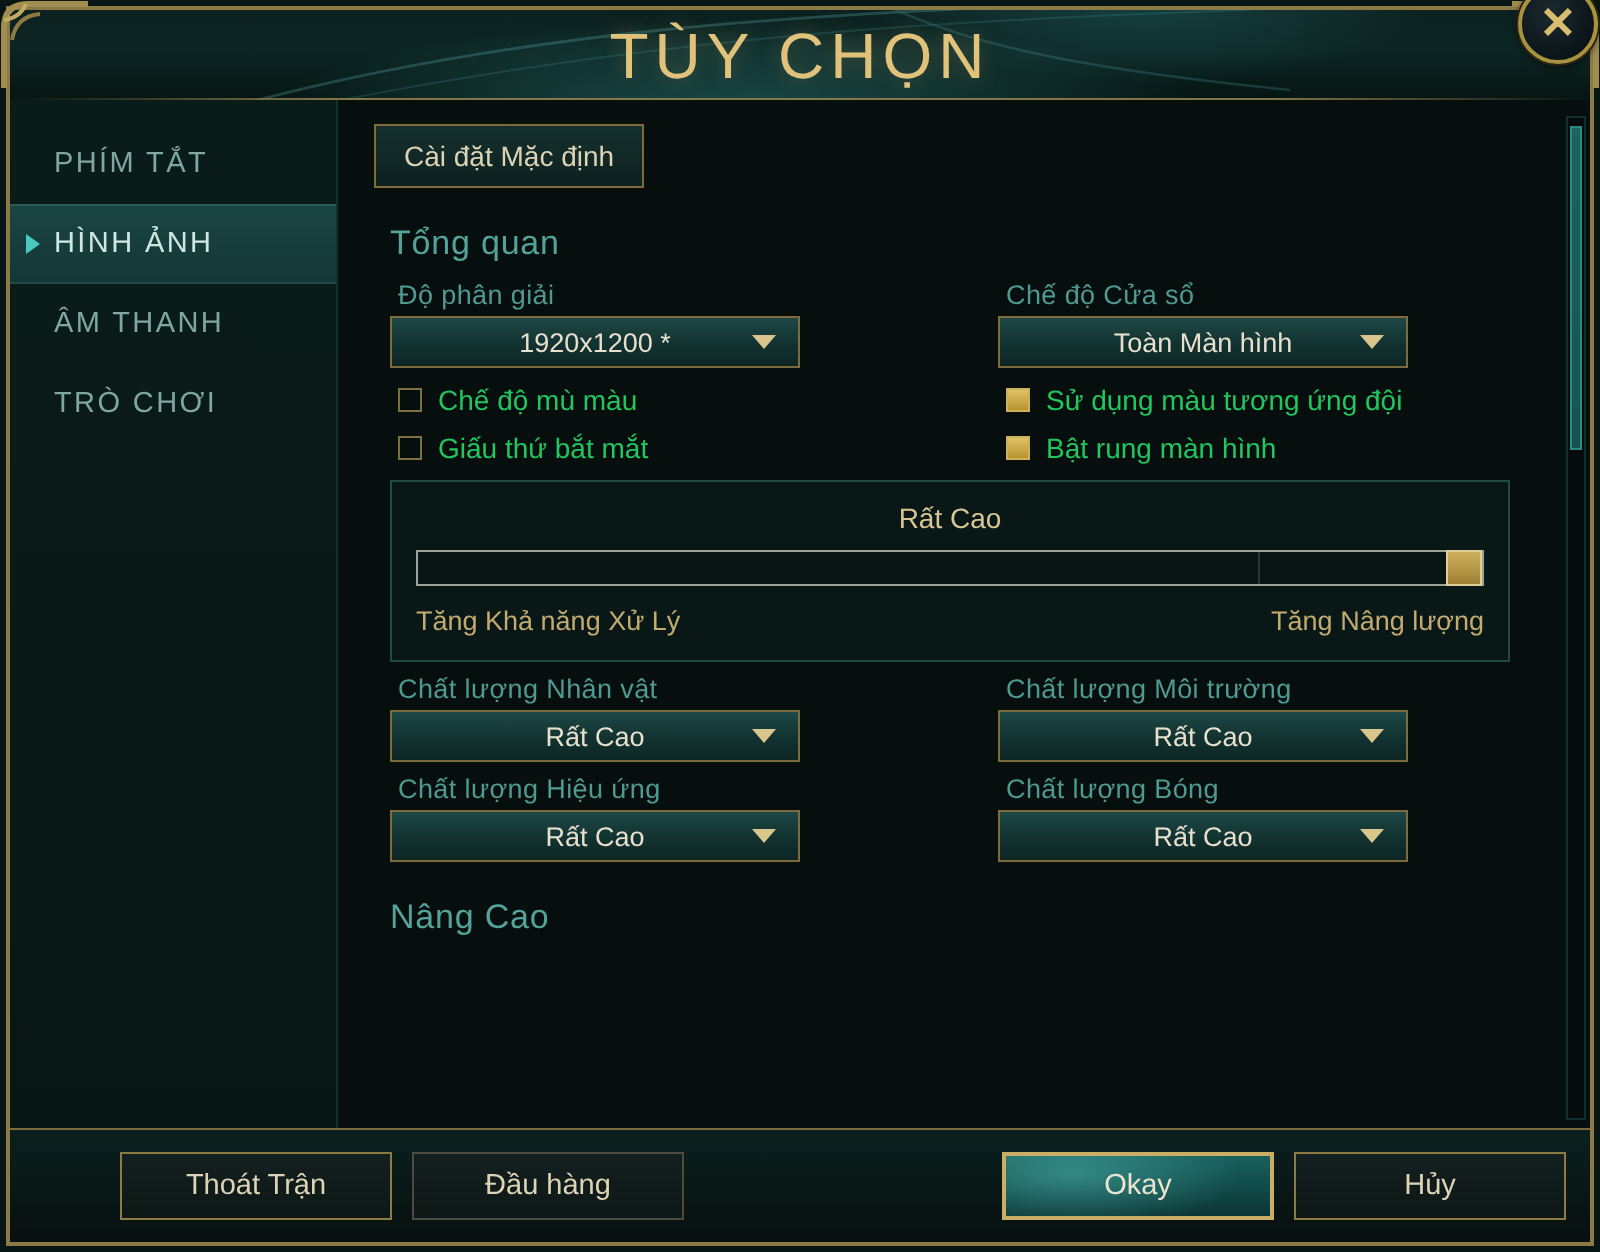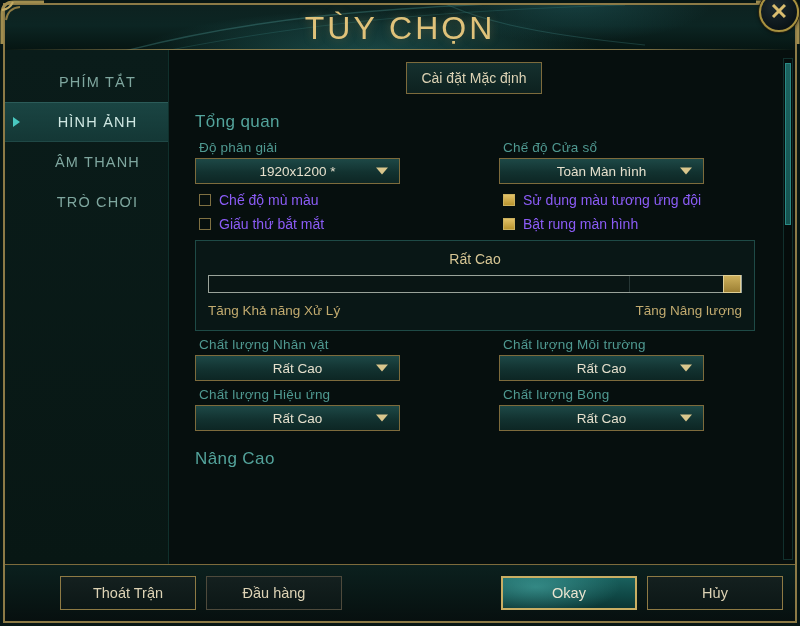--- a/index.html
+++ b/index.html
@@ -103,21 +103,20 @@
   }
   .nav-item {
     position: relative;
     height: 40px;
     display: flex; align-items: center;
     padding-left: 22px;
     font-size: 14.5px;
     letter-spacing: 1.2px;
     color: #7fa79f;
     cursor: pointer;
-    justify-content: center;
   }
   .nav-item.active {
     background: linear-gradient(180deg, rgba(29,76,74,.85) 0%, rgba(22,62,60,.8) 100%);
     color: #cfe7e2;
     box-shadow: inset 0 1px 0 rgba(120,200,195,.18), inset 0 -1px 0 rgba(120,200,195,.12);
   }
   .nav-item .caret {
     position: absolute; left: 8px; top: 50%;
     transform: translateY(-50%);
     width: 0; height: 0;
@@ -136,21 +135,21 @@
     overflow: hidden;
   }
   .content {
     position: absolute;
     left: 0; top: 0; right: 14px; bottom: 0;
     padding: 10px 18px 0 18px;
     overflow: hidden;
   }
 
   .defaults-row {
-    display: flex; justify-content: center;
+    display: flex; justify-content: flex-start;
     padding-right: 2px; padding-top: 2px;
   }
   .btn {
     font-family: "Liberation Sans", sans-serif;
     font-size: 14px;
     color: #dcd2b4;
     border: 1px solid #7d6b3c;
     background: linear-gradient(180deg,#15302e 0%, #0d211f 100%);
     padding: 7px 14px;
     cursor: pointer;
@@ -194,21 +193,21 @@
     border-top: 7px solid #d9c68c;
     border-left: 6px solid transparent;
     border-right: 6px solid transparent;
   }
 
   .check-row {
     display: flex; align-items: center;
     margin: 8px 0 0 4px;
     cursor: pointer;
     font-size: 14px;
-    color: #8b5cf6;
+    color: #22c55e;
   }
   .cbox {
     width: 12px; height: 12px;
     margin-right: 8px;
     border: 1px solid #7f7042;
     background: transparent;
     flex: 0 0 12px;
   }
   .cbox.on {
     background: linear-gradient(180deg,#e2c168 0%, #b8942f 100%);

